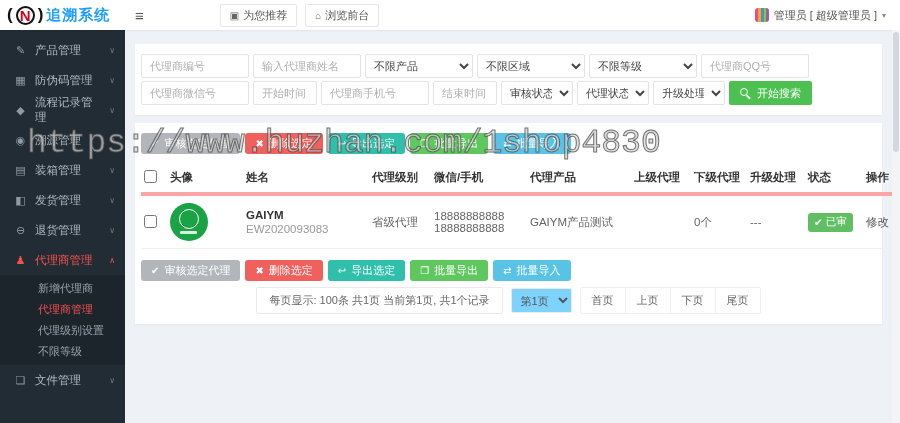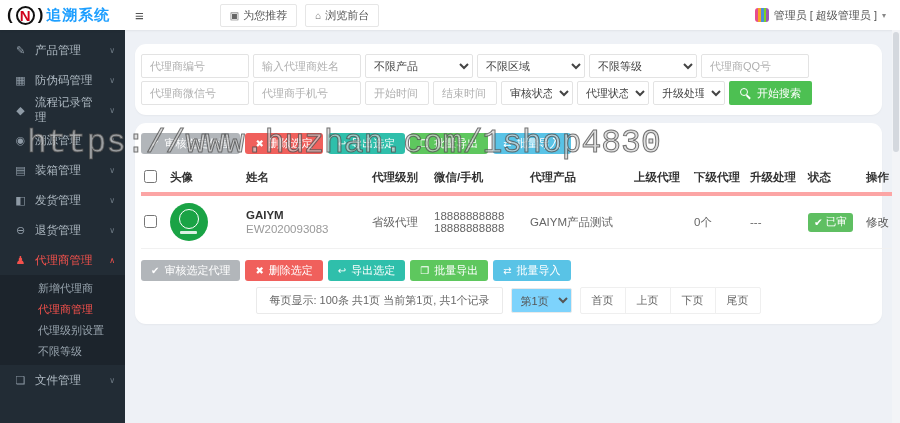--- a/index.html
+++ b/index.html
@@ -25,21 +25,21 @@
   .side-item { height:30px; display:flex; align-items:center; gap:8px; padding:0 10px 0 14px; color:#aeb9c2; font-size:11.5px; cursor:pointer; }
   .side-item .s-icon { font-size:11px; width:13px; text-align:center; color:#8e9aa5; flex:none; }
   .side-item .s-caret { margin-left:auto; font-size:8px; color:#6e7a85; }
   .side-item.active, .side-item.active .s-icon, .side-item.active .s-caret { color:#f4514c; }
   .submenu { background:#1c242c; padding:3px 0; }
   .submenu-item { height:21px; line-height:21px; padding-left:38px; font-size:11px; color:#97a3ad; cursor:pointer; }
   .submenu-item.active { color:#f4514c; }
 
   
   .main { position:absolute; left:125px; top:30px; right:8px; bottom:0; padding:14px 10px 0 10px; }
-  .card { background:#fff; border-radius:11px; box-shadow:0 1px 2px rgba(0,0,0,.04); }
+  .card { background:#fff; border-radius:0; box-shadow:0 1px 2px rgba(0,0,0,.04); }
   .filter-card { padding:7px 6px; margin-bottom:8px; }
   .filter-row { display:flex; gap:4px; margin:3px 0; }
   .f { height:24px; border:1px solid #e3e3e3; border-radius:2px; font-size:11px; padding:0 8px; color:#555; background:#fff; outline:none; }
   .f::placeholder { color:#b0b0b0; }
   select.f { padding:0 4px; color:#444; appearance:auto; }
   .w108 { width:108px; } .w64 { width:64px; } .w72 { width:72px; }
   .search-btn { height:24px; background:#4dc052; color:#fff; border:none; border-radius:2px; font-size:11px; padding:0 11px; display:flex; align-items:center; gap:6px; cursor:pointer; }
   .search-icon { position:relative; width:11px; height:11px; display:inline-block; }
   .search-icon::before { content:""; position:absolute; width:6px; height:6px; border:1.5px solid #fff; border-radius:50%; left:0; top:0; }
   .search-icon::after { content:""; position:absolute; width:5px; height:1.5px; background:#fff; transform:rotate(45deg); left:6px; top:8px; }
@@ -172,22 +172,22 @@
     <div class="filter-row">
       <input class="f w108" placeholder="代理商编号" style="">
       <input class="f w108" placeholder="输入代理商姓名" style="">
       <select class="f w108"><option>不限产品</option></select>
       <select class="f w108"><option>不限区域</option></select>
       <select class="f w108"><option>不限等级</option></select>
       <input class="f w108" placeholder="代理商QQ号" style="">
     </div>
     <div class="filter-row">
       <input class="f w108" placeholder="代理商微信号" style="">
+      <input class="f w64" placeholder="开始时间" style="">
       <input class="f w108" placeholder="代理商手机号" style="">
-      <input class="f w64" placeholder="开始时间" style="">
       <input class="f w64" placeholder="结束时间" style="">
       <select class="f w72"><option>审核状态</option></select>
       <select class="f w72"><option>代理状态</option></select>
       <select class="f w72"><option>升级处理</option></select>
       <button class="search-btn">
         <span class="search-icon"></span>
         <span>开始搜索</span>
       </button>
     </div>
   </div>

